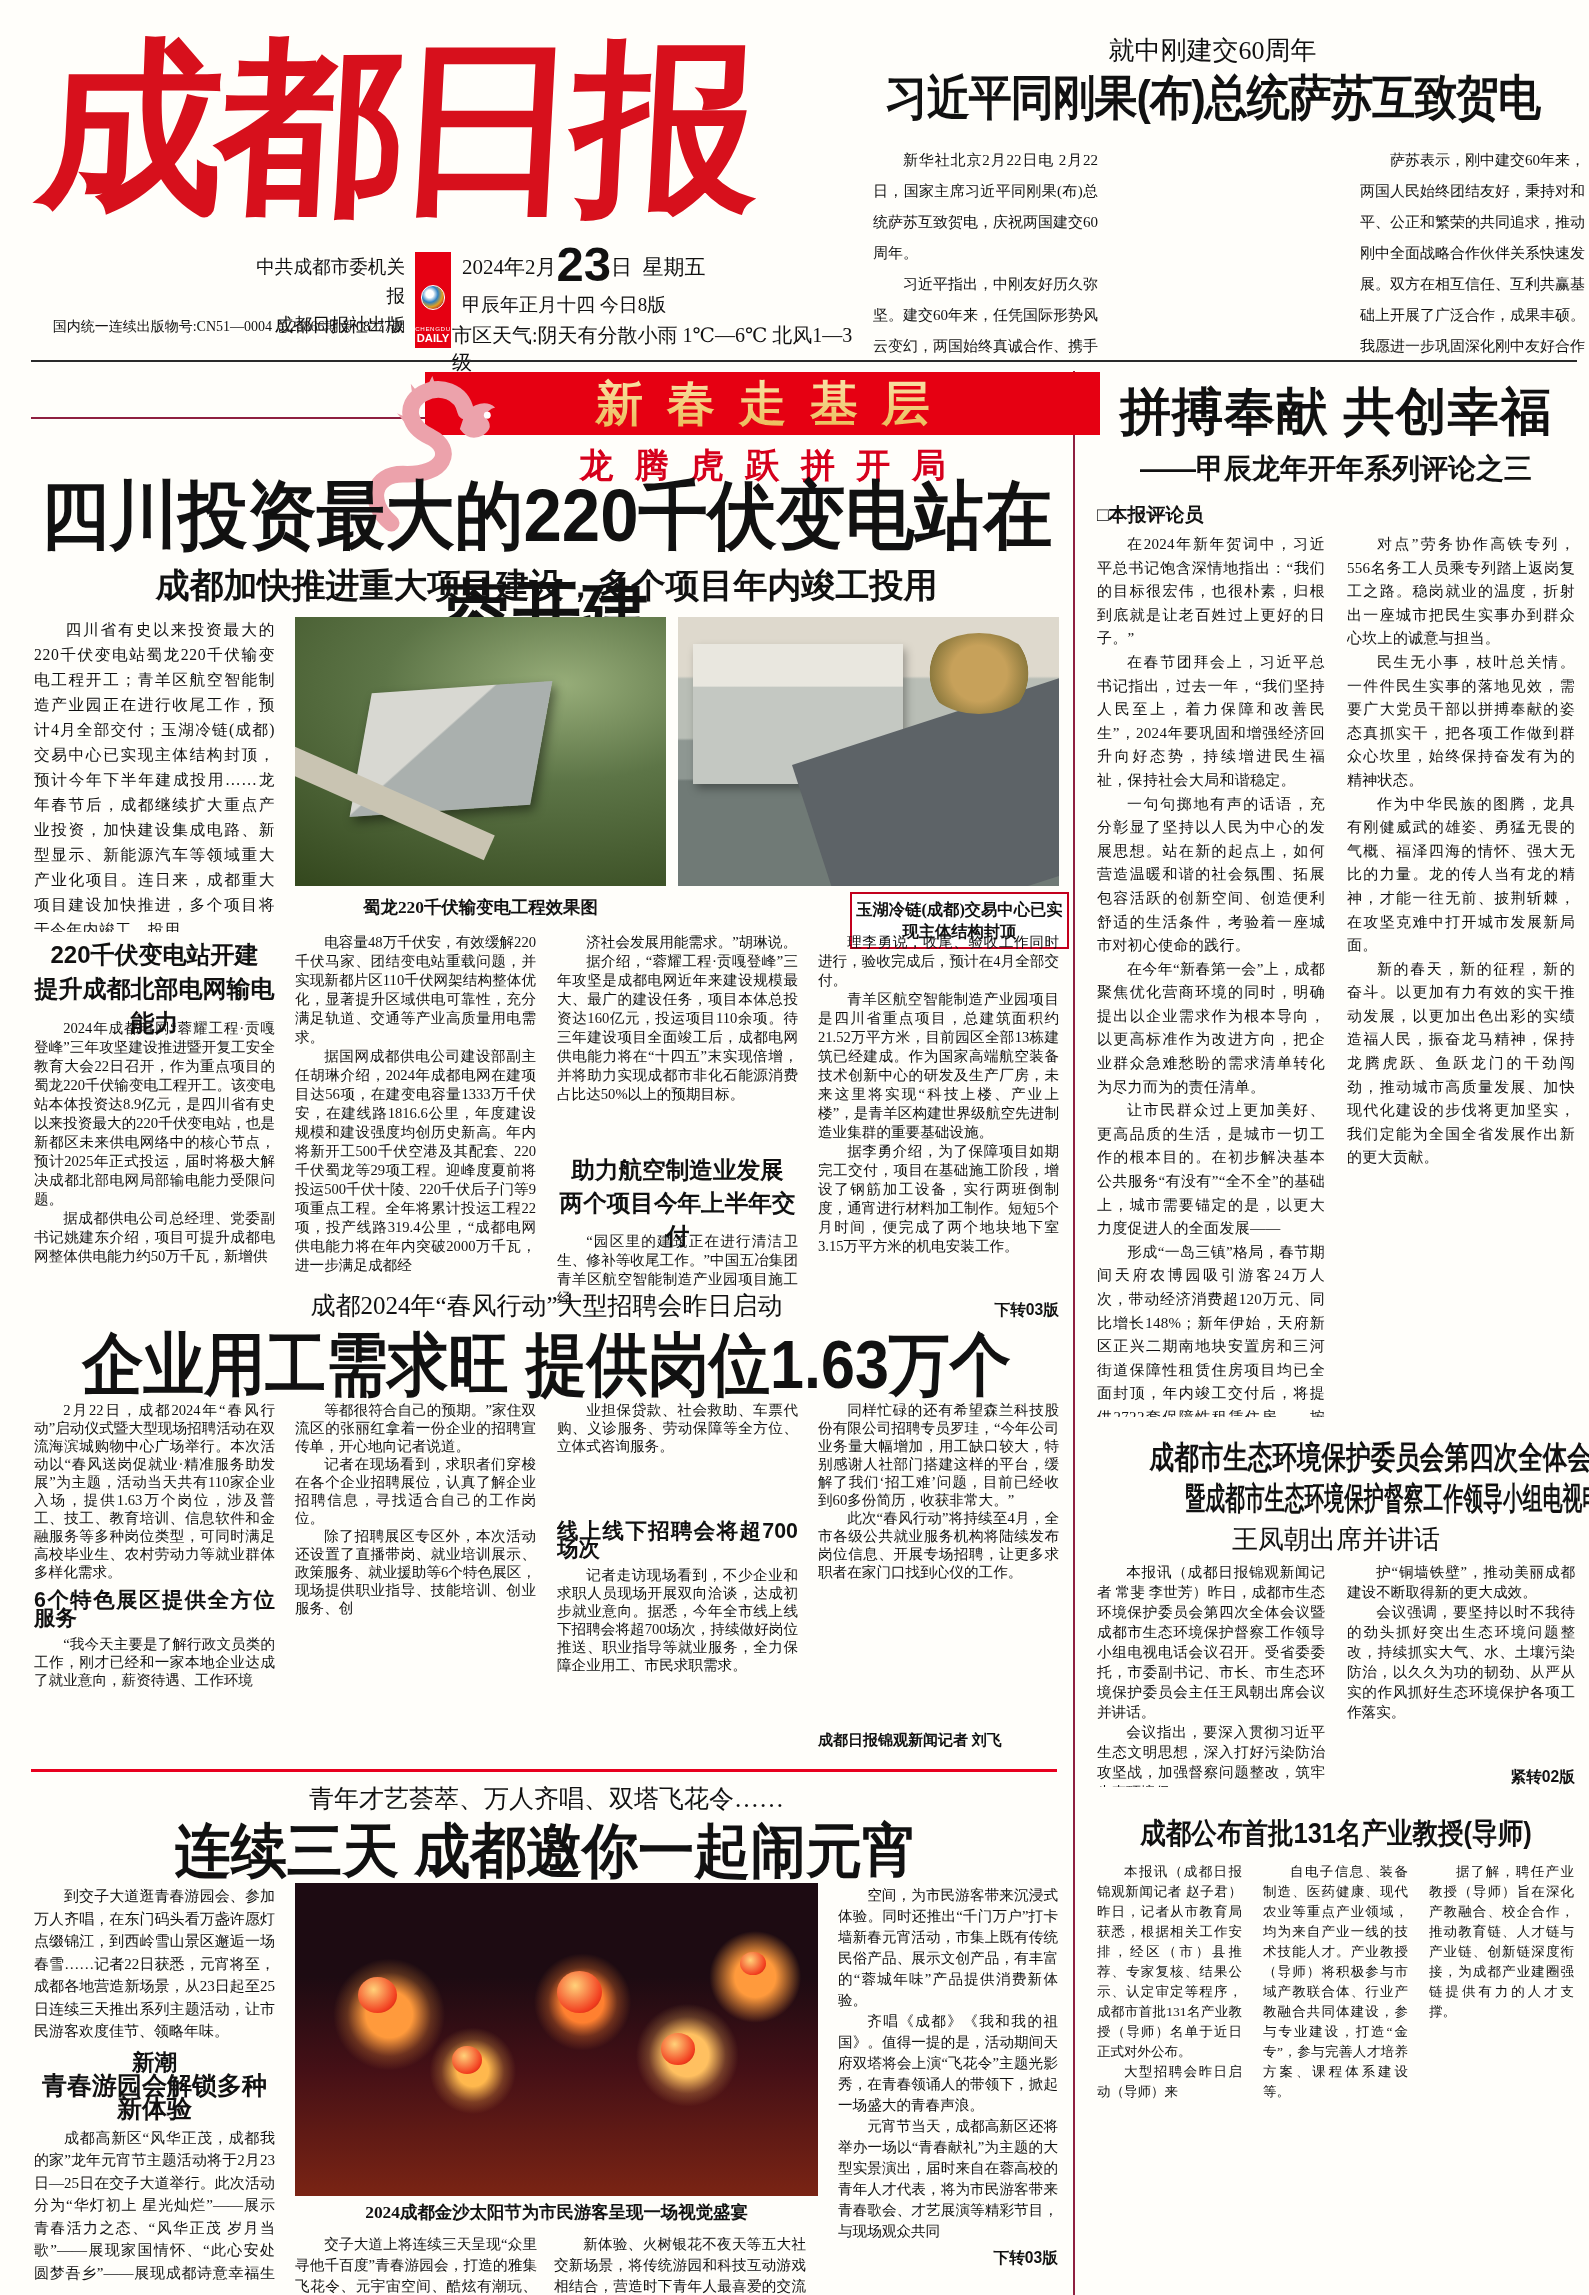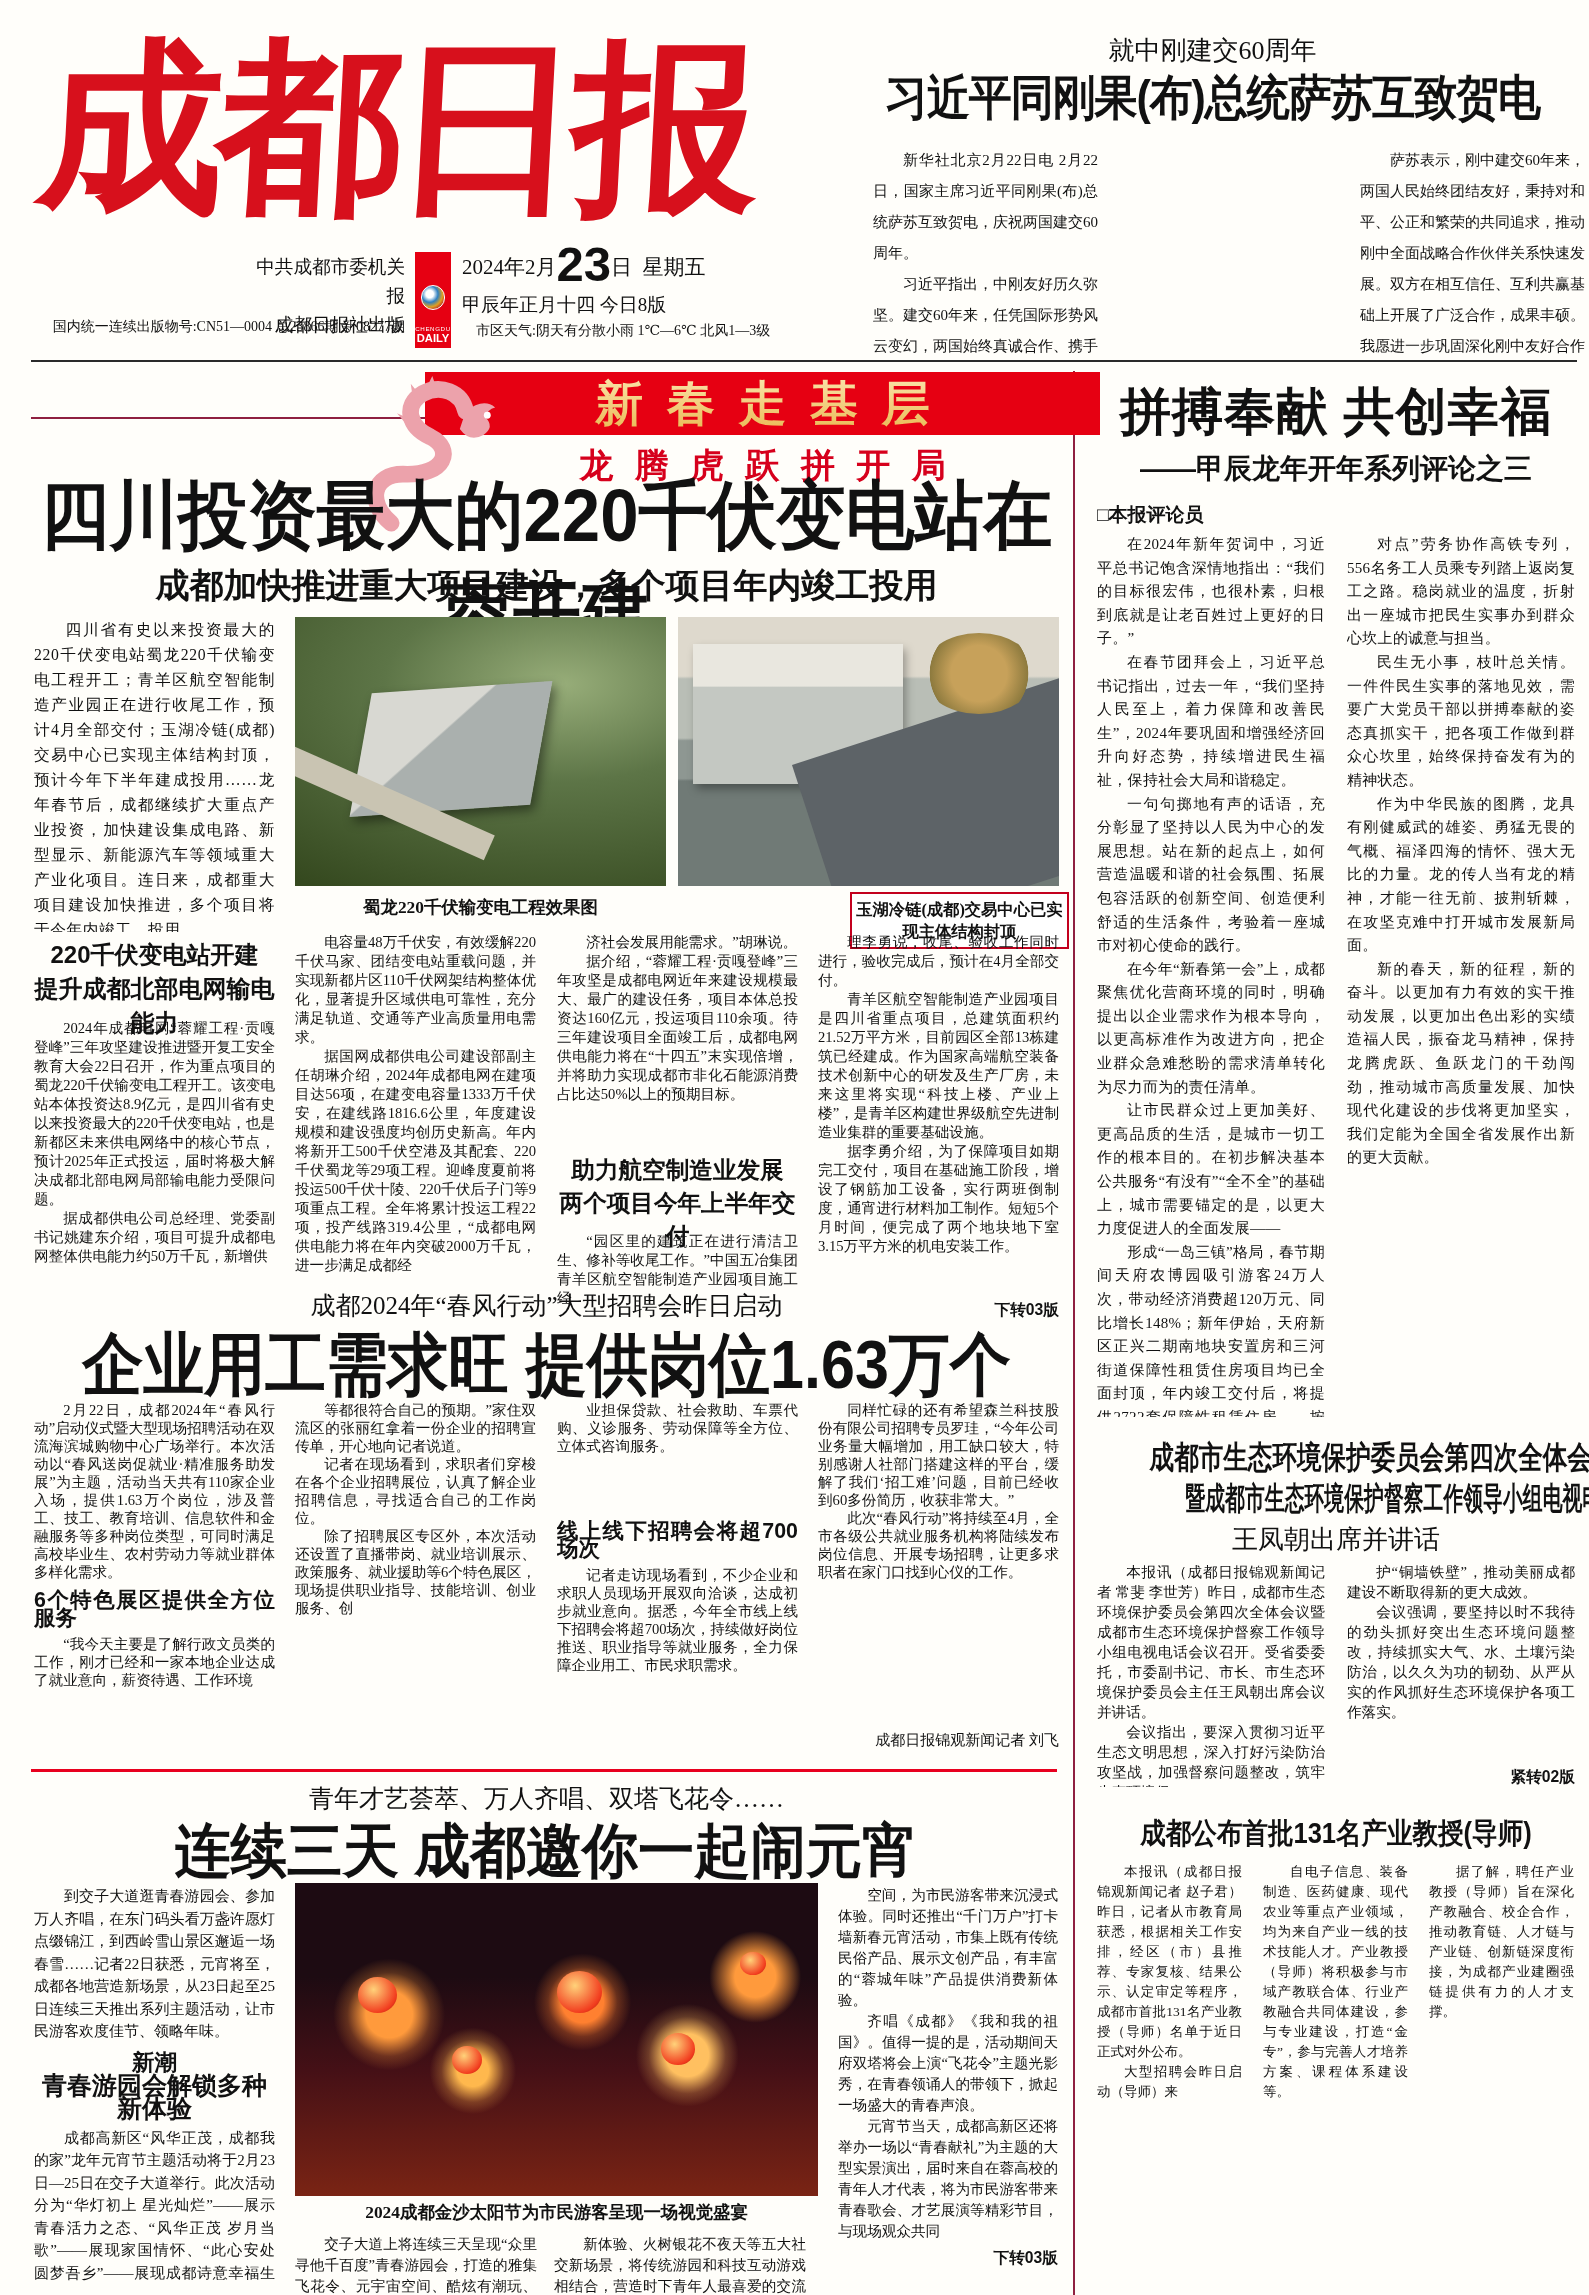--- a/index.html
+++ b/index.html
@@ -20,21 +20,21 @@
   .logo{left:415px;top:252px;width:36px;height:96px;background:#e60012;color:#fff;
         display:flex;flex-direction:column;align-items:center;justify-content:flex-end;
         font-family:"Liberation Sans",sans-serif;}
   .logo .ball{width:22.5px;height:22.5px;border-radius:50%;margin-bottom:14.6px;
         background:radial-gradient(circle at 35% 35%,#fff 18%,#2e7fc0 40%,#e0a020 62%,#b42020 82%);border:1.7px solid #fff;}
   .logo .lt{font-size:6.2px;letter-spacing:0.6px;}
   .logo .lb{font-size:11.2px;font-weight:700;margin-bottom:4.5px;}
   .dateblock{left:462px;top:247px;width:349px;font-size:21px;line-height:31.5px;}
   .dateblock .big{font-size:49px;font-weight:700;font-family:"Liberation Sans",sans-serif;vertical-align:-6.7px;line-height:34px;}
   .lunar{left:462px;top:292px;width:349px;font-size:19px;}
-  .weather{left:476px;top:322px;width:405px;font-size:14px;}
+  .weather{left:452px;top:322px;width:405px;font-size:20px;}
   .hrule{position:absolute;background:#2a2a2a;}
   .maroon{background:#8f2040;}
   .redrule{background:#e8001e;}
   
   .ts-kicker{left:844px;top:33px;width:737px;text-align:center;font-size:26px;}
   .ts-headline{left:844px;top:66px;width:737px;text-align:center;font-size:43px;letter-spacing:-1.1px;transform:scaleY(1.12);transform-origin:top;}
   .ts-col{top:145px;width:225px;height:209px;font-size:15px;line-height:31px;}
   
   .banner{left:425px;top:372px;width:675px;height:63px;background:#e60012;
           display:flex;align-items:center;justify-content:center;}
@@ -68,21 +68,21 @@
   
   .cm-title{left:1097px;top:378px;width:478px;text-align:center;font-size:51px;letter-spacing:1.1px;}
   .cm-byline{left:1097px;top:450px;width:478px;text-align:center;font-size:28px;font-weight:700;font-family:"Liberation Sans",sans-serif;}
   .cm-author{left:1097px;top:502px;width:236px;font-size:19px;font-weight:700;font-family:"Liberation Sans",sans-serif;}
   .cm-col{top:533px;width:228px;height:884px;font-size:15px;line-height:23.6px;letter-spacing:0.3px;}
   
   .jf-kicker{left:34px;top:1289px;width:1025px;text-align:center;font-size:25px;}
   .jf-headline{left:34px;top:1320px;width:1025px;text-align:center;font-size:61px;transform:scaleY(1.12);transform-origin:top;}
   .jf-col{top:1401px;width:241px;height:353px;font-size:14.6px;line-height:18px;}
   .jf-sub{font-size:21.4px;font-weight:700;font-family:"Liberation Sans",sans-serif;text-indent:0!important;margin:10px 0 7.9px 0!important;}
-  .reporter{left:818px;top:1731px;width:241px;text-align:right;font-size:15px;font-weight:400;}
+  .reporter{left:818px;top:1731px;width:241px;text-align:left;font-size:15px;font-weight:700;}
   
   .lt-kicker{left:34px;top:1782px;width:1025px;text-align:center;font-size:25px;}
   .lt-headline{left:34px;top:1812px;width:1025px;text-align:center;font-size:56px;transform:scaleY(1.05);transform-origin:top;}
   .lt-col1{left:34px;top:1885px;width:241px;height:399px;font-size:15px;line-height:22.5px;}
   .lt-sub-s{font-size:22.5px;font-weight:700;font-family:"Liberation Sans",sans-serif;text-align:center;text-indent:0!important;margin:9px 0 0 0!important;}
   .lt-sub{font-size:25px;font-weight:700;font-family:"Liberation Sans",sans-serif;text-align:center;text-indent:0!important;margin:0 0 7.9px 0!important;}
   .photoL{left:295px;top:1883px;width:523px;height:313px;background:
      radial-gradient(circle at 18% 42%,#ff9a3c 0 5%,rgba(255,154,60,.25) 9%,transparent 12%),
      radial-gradient(circle at 34% 60%,#ffb84d 0 4%,rgba(255,184,77,.25) 8%,transparent 11%),
      radial-gradient(circle at 55% 38%,#ff8030 0 6%,rgba(255,128,48,.3) 10%,transparent 14%),

